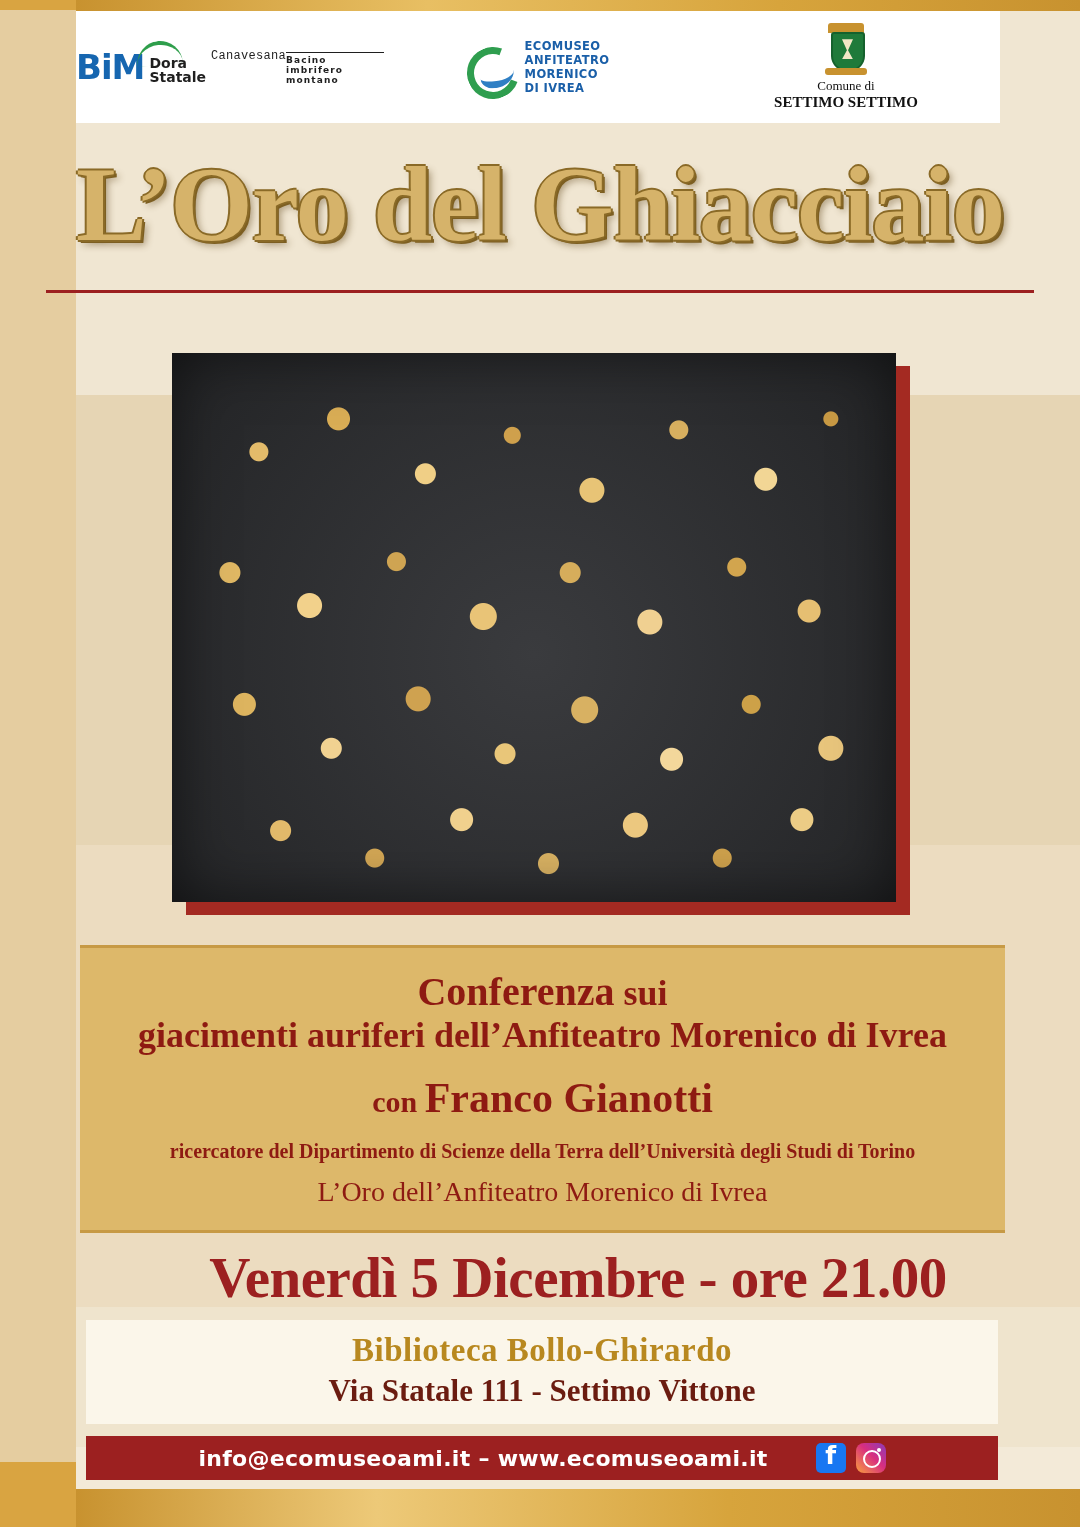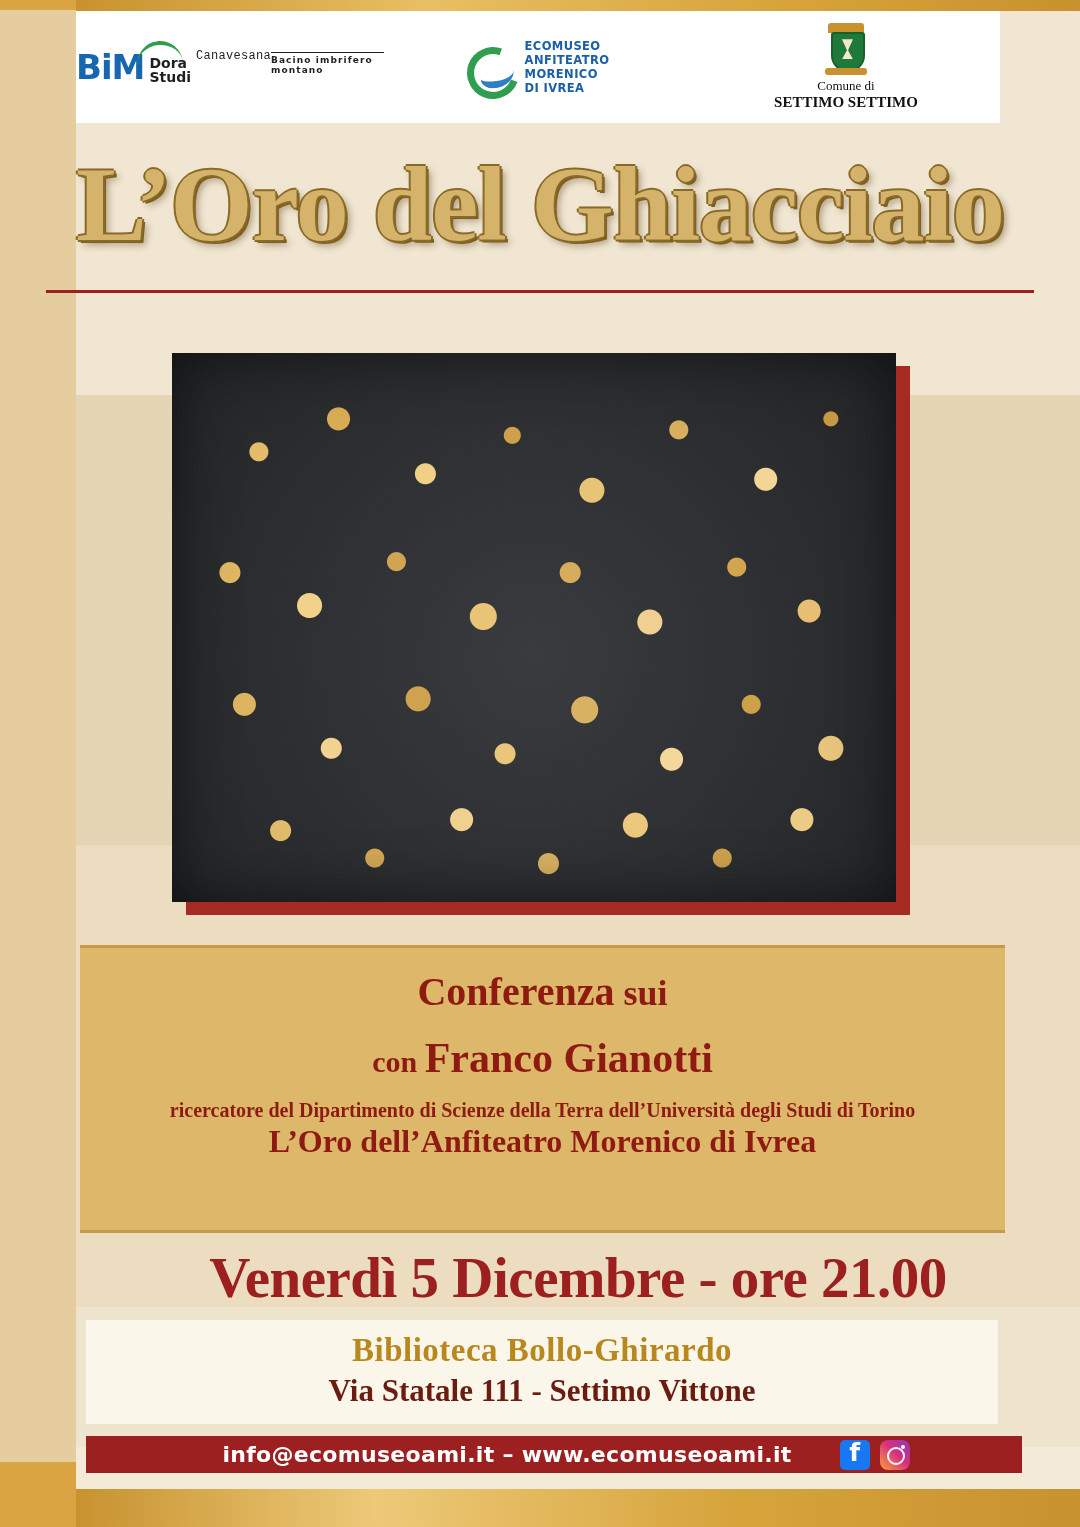--- a/index.html
+++ b/index.html
@@ -282,23 +282,23 @@
     line-height: 1.3;
   }
   .conf-l5 {
     font-family: "Liberation Serif", serif;
     font-weight: bold;
     font-size: 19px;
     line-height: 1.3;
   }
   .conf-l6 {
     font-family: "Liberation Serif", serif;
-    font-weight: bold;
-    font-size: 32px;
-    margin-top: 0;
+    font-weight: normal;
+    font-size: 28px;
+    margin-top: 12px;
   }
 
   
   .date-line {
     position: absolute;
     left: 76px; right: 0; top: 1245px;
     text-align: center;
     font-family: "Liberation Serif", serif;
     font-weight: bold;
     font-size: 57px;
@@ -327,27 +327,26 @@
     font-weight: bold;
     font-size: 31px;
     color: #6b1c10;
     margin-top: 4px;
   }
 
   
   .contact-bar {
     position: absolute;
     left: 86px; top: 1436px;
-    width: 912px; height: 37px;
+    width: 912px; height: 44px;
     background: #9c2020;
     display: flex;
     align-items: center;
     justify-content: center;
     gap: 8px;
-    padding-left: 24px;
   }
   .contact-text {
     font-family: "DejaVu Sans", sans-serif;
     font-weight: bold;
     font-size: 22px;
     color: #ffffff;
     letter-spacing: .3px;
   }
   .social {
     display: flex;
@@ -387,21 +386,21 @@
   <div class="left-stripe"></div>
   <div class="top-bar"></div>
 
   <div class="logo-band">
 
     <div class="logo-cell">
       <div class="bim-wrap">
         <div class="bim-row">
           <div class="bim-arc"></div>
           <span class="bim-word">BiM</span>
-          <span class="bim-sub">Dora Studi</span>
+          <span class="bim-sub">Dora Statale</span>
         </div>
         <div class="bim-tiny">Canavesana</div>
         <div class="bim-bottom">Bacino imbrifero montano</div>
       </div>
     </div>
 
     <div class="logo-cell">
       <div class="eco-wrap">
         <div class="eco-mark">
           <div class="ring"></div>
@@ -434,20 +433,21 @@
   <div class="title-rule"></div>
 
   <div class="photo-shadow"></div>
   <div class="photo"></div>
 
   <div class="conf-box">
     <div class="conf-l1">
       <span class="big">Conferenza</span>
       <span>sui</span>
     </div>
+    <div class="conf-l2">giacimenti auriferi dell’Anfiteatro Morenico di Ivrea</div>
     <div class="conf-l3">
       <span>con</span>
       <span class="name">Franco Gianotti</span>
     </div>
     <div class="conf-l4">ricercatore del Dipartimento di Scienze della Terra dell’Università degli Studi di Torino</div>
     <div class="conf-l6">L’Oro dell’Anfiteatro Morenico di Ivrea</div>
   </div>
 
   <div class="date-line">Venerdì 5 Dicembre - ore 21.00</div>
 

